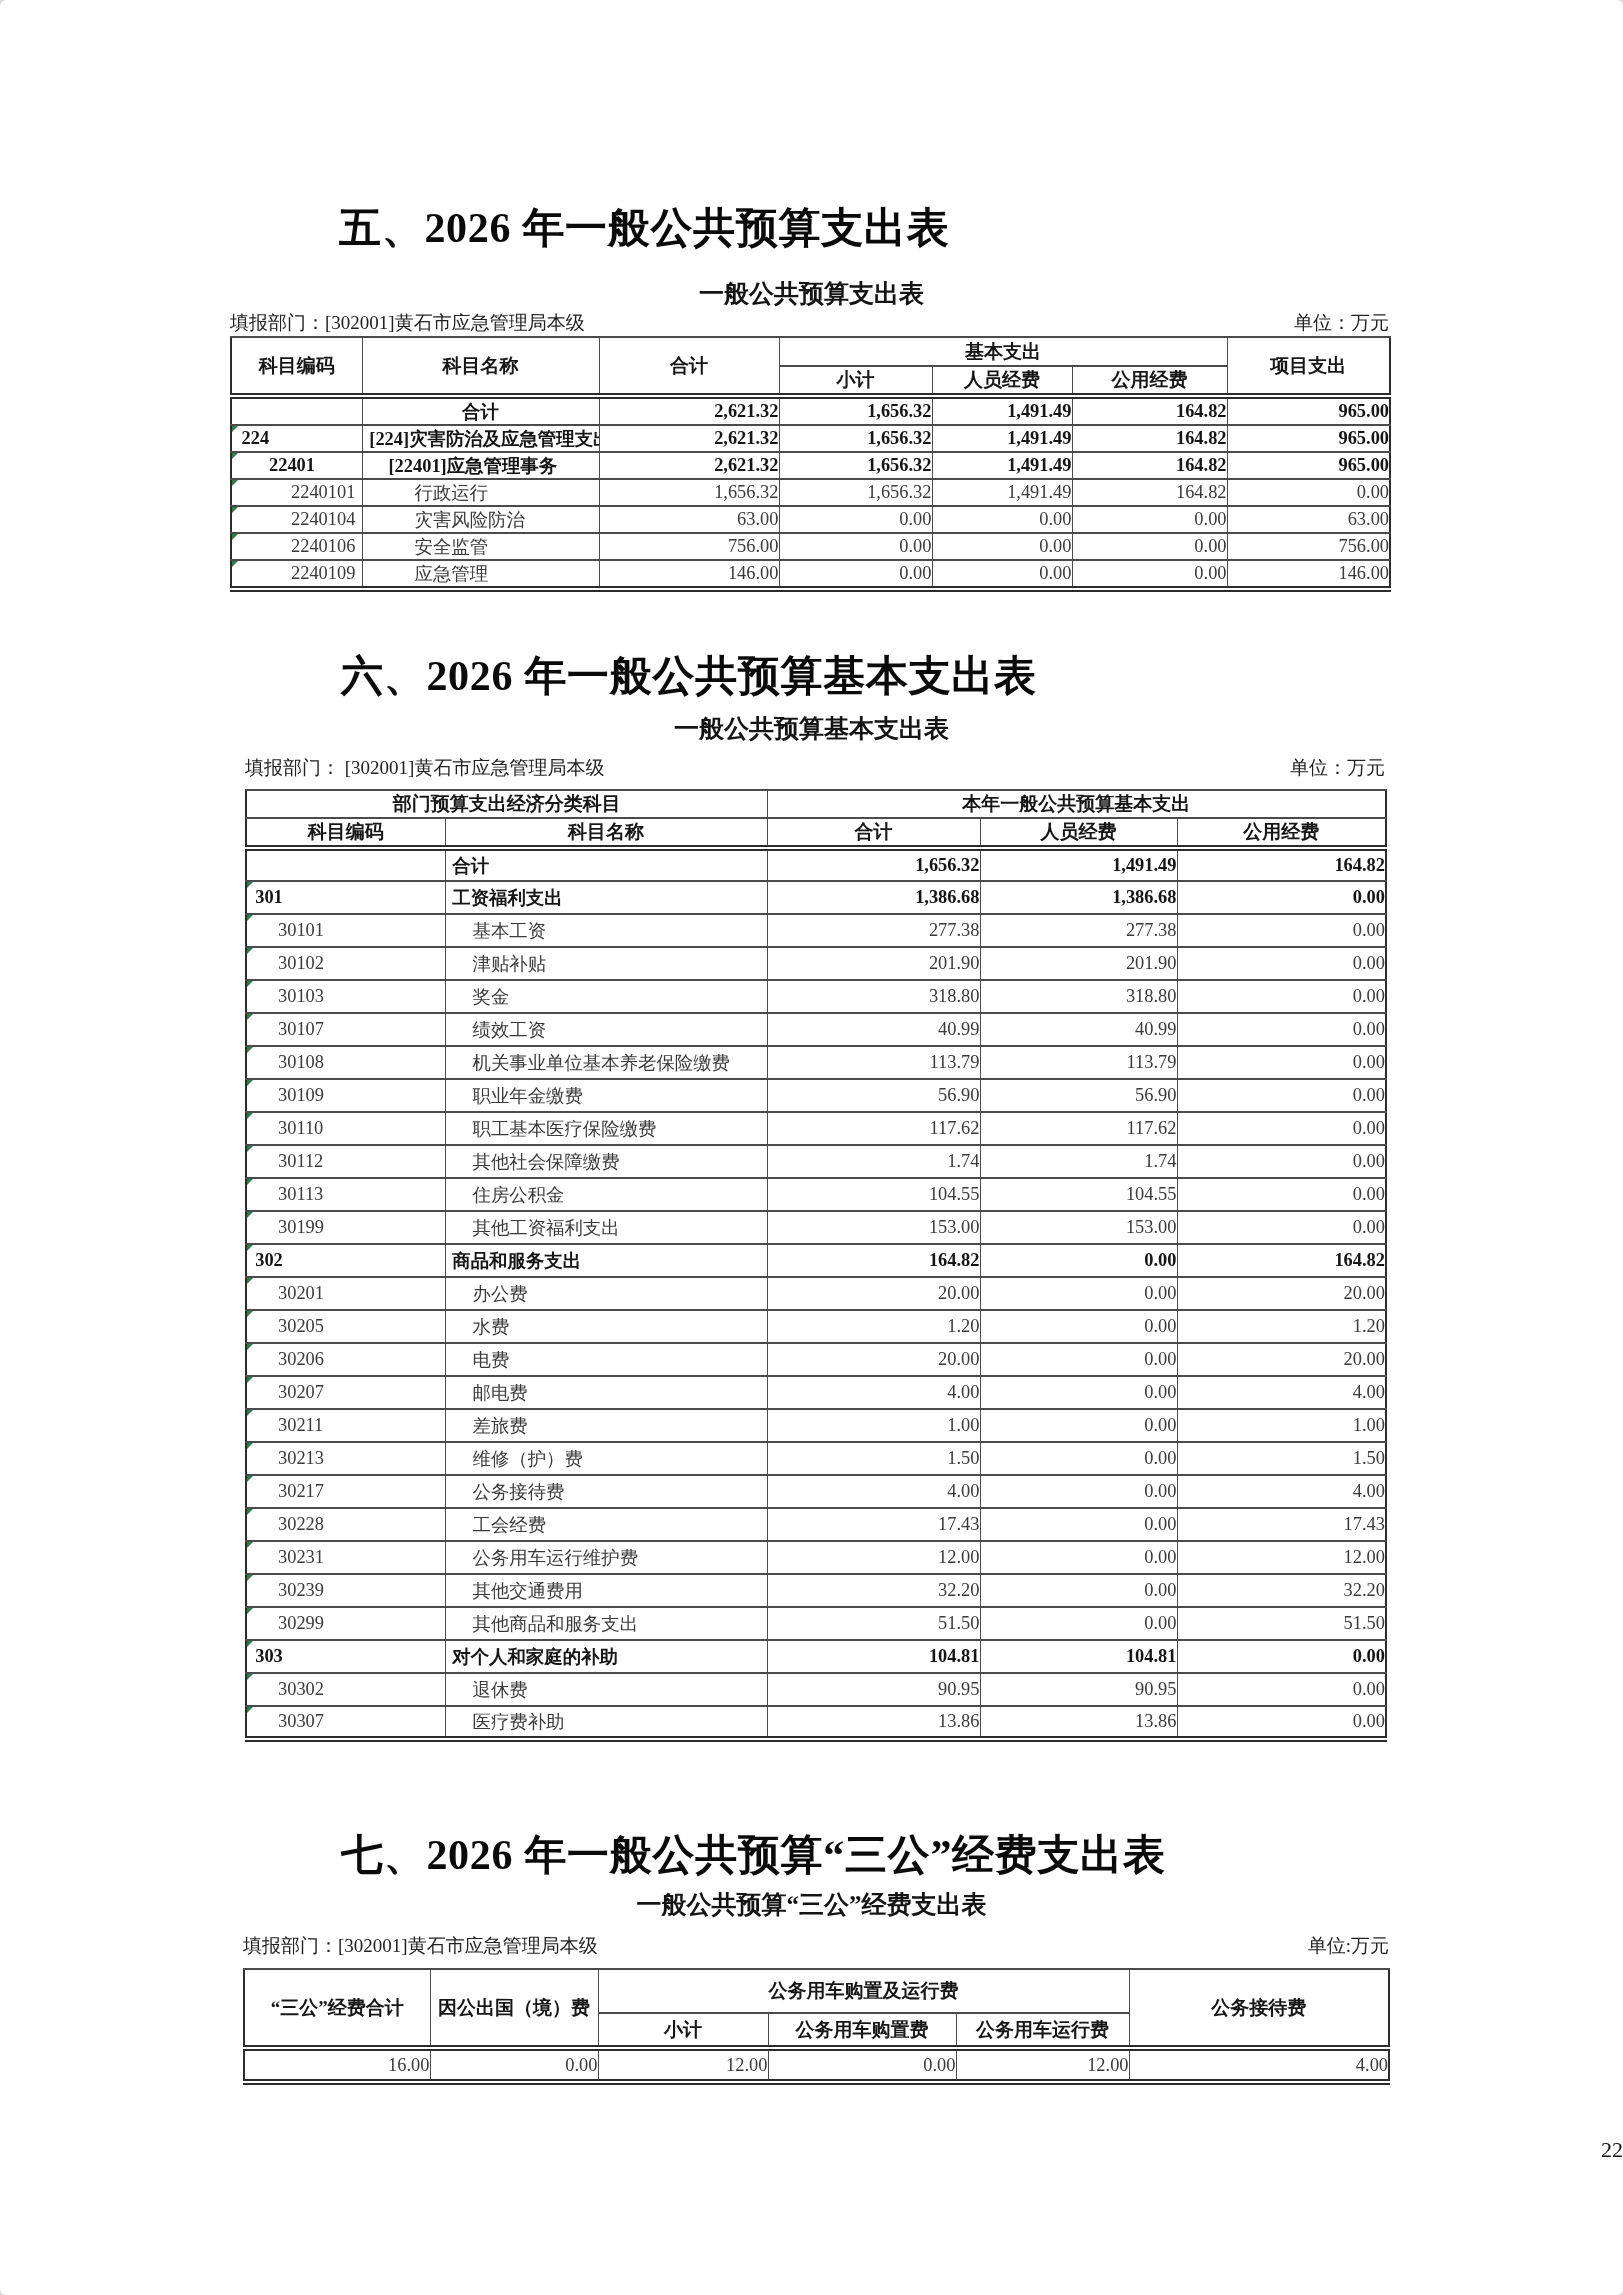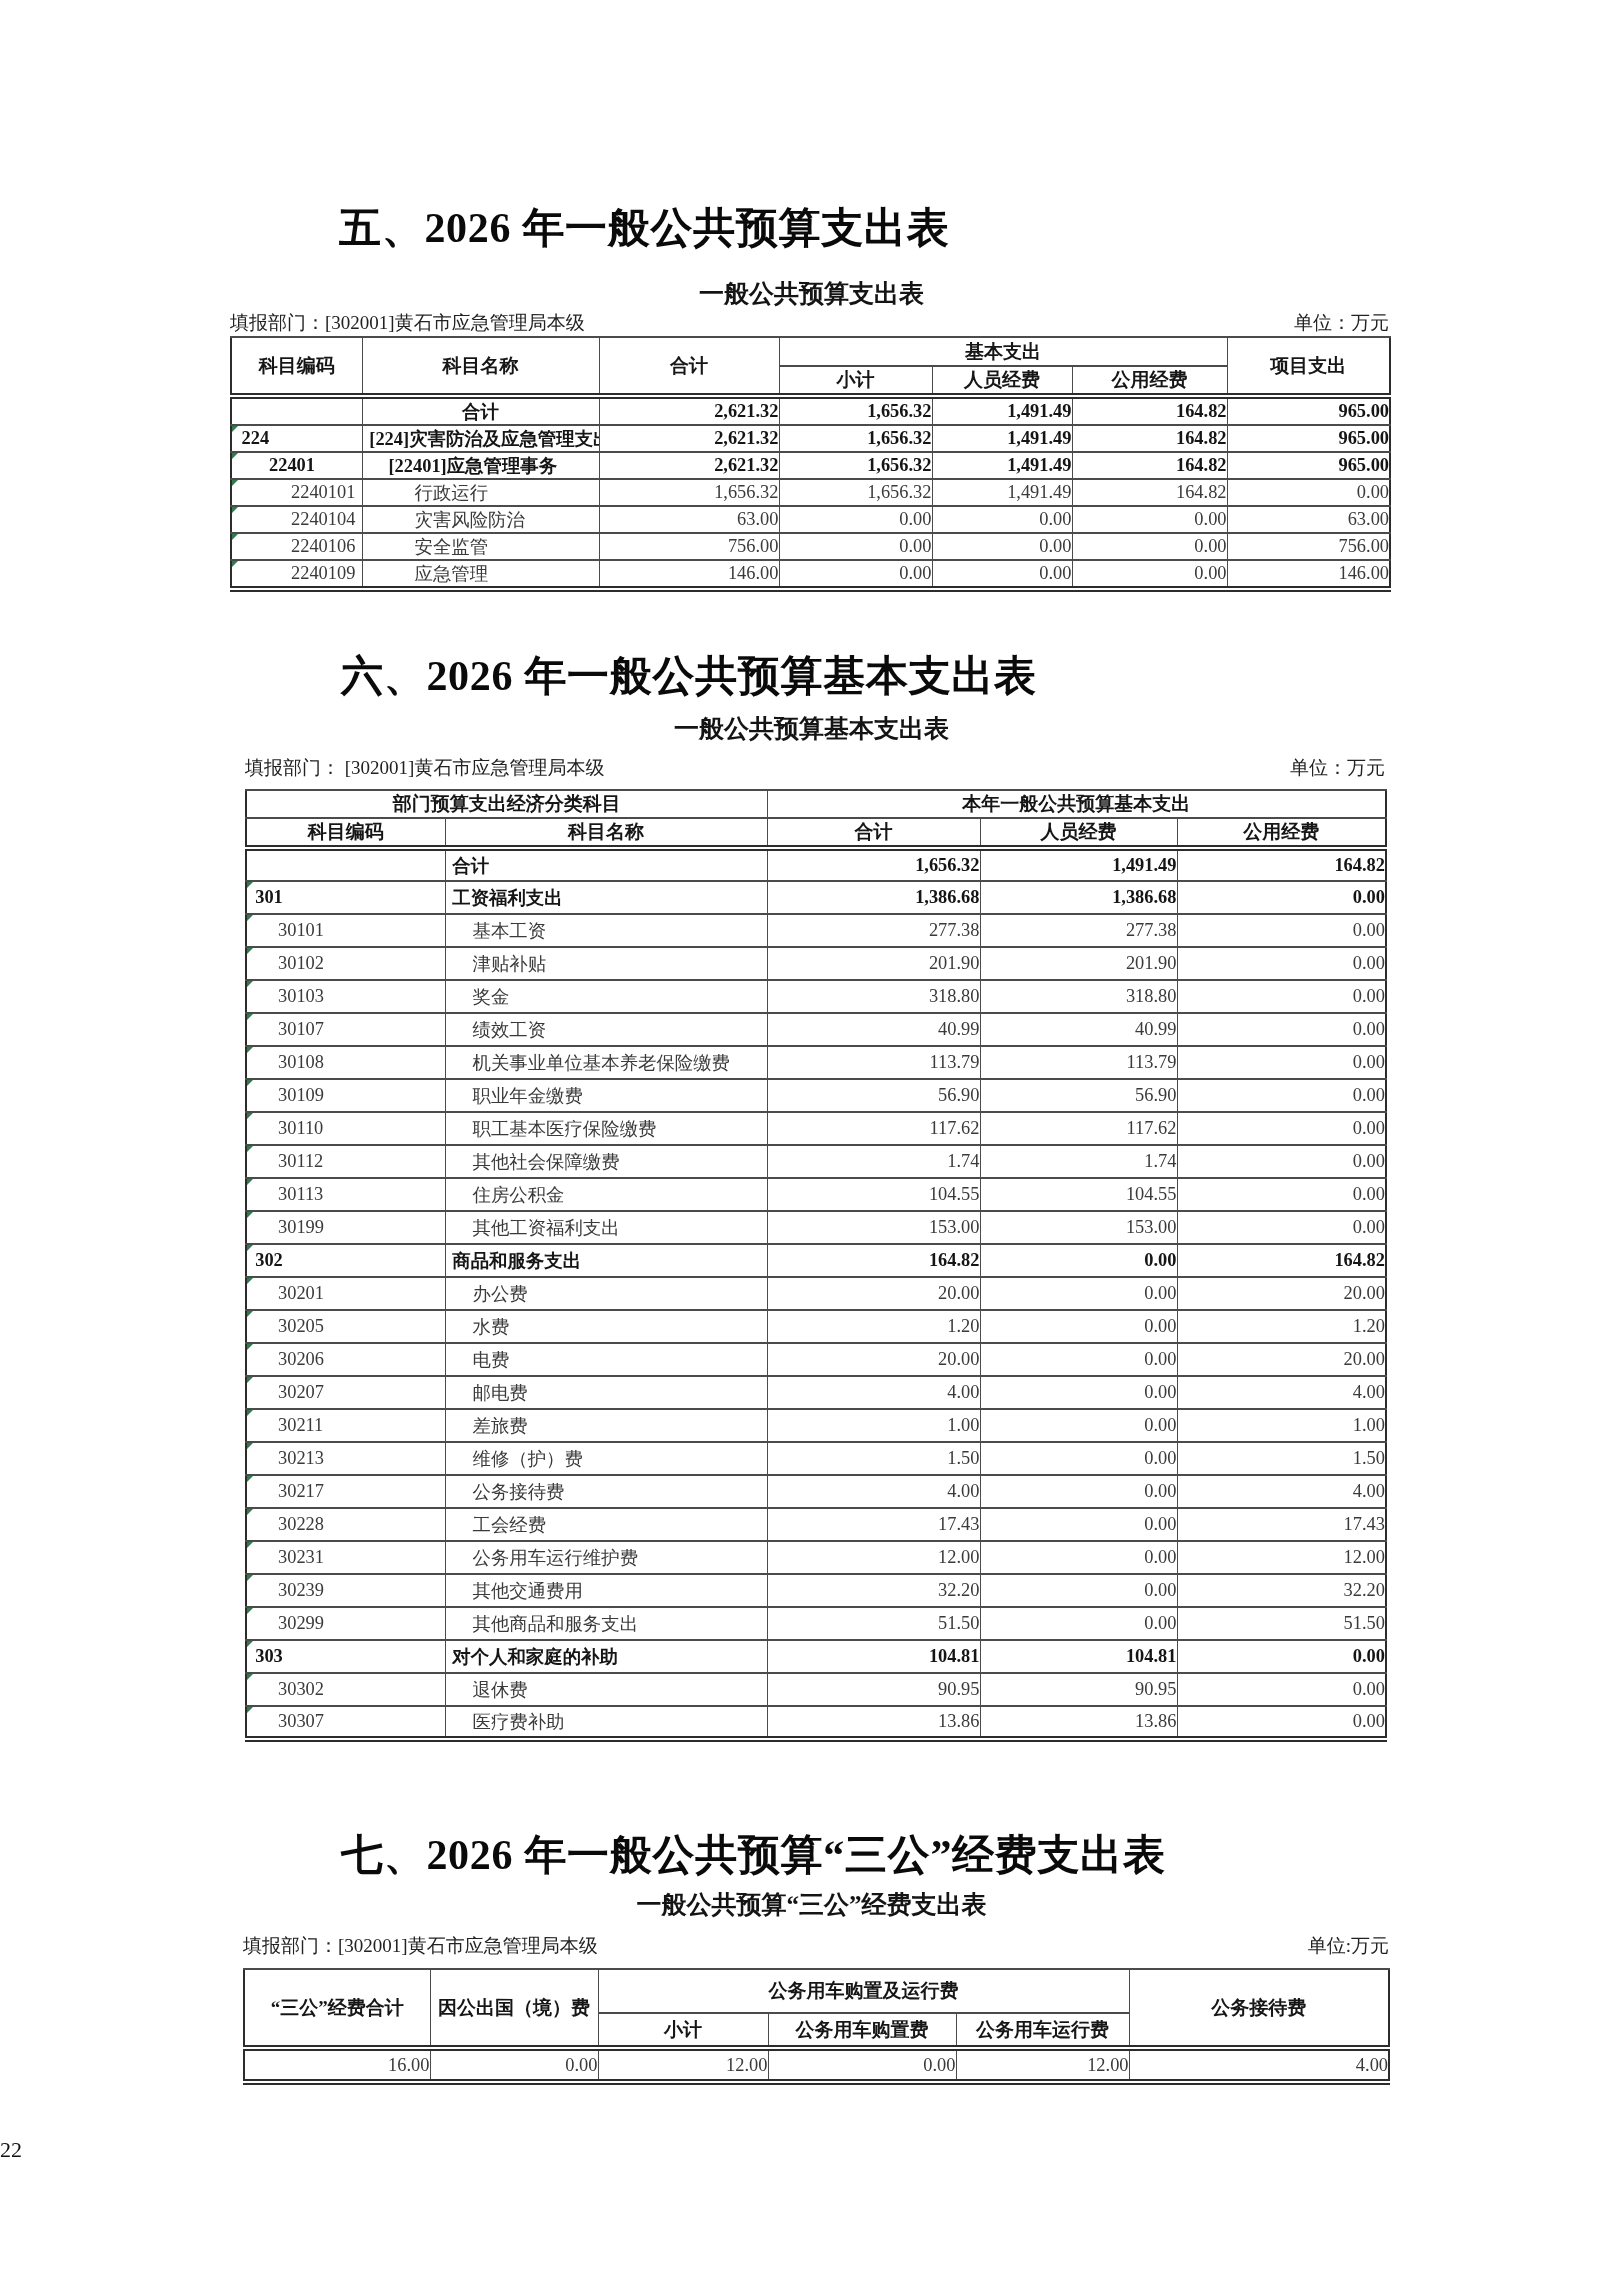--- a/index.html
+++ b/index.html
@@ -1,18 +1,18 @@
 <!DOCTYPE html>
 <html lang="zh" style="--mk: #2F7D4F;font-size:11px"><head>
 <meta charset="utf-8">
 <style>
   html,body{margin:0;padding:0;background:#d9d9d9;}
   .page{
     position:relative;width:1623px;height:2295px;background:#ffffff;
-    font-family:"Liberation Serif","DejaVu Serif",serif;color:#1c1c1c;overflow:hidden;
+    font-family:"Liberation Serif","DejaVu Serif",serif;color:#1c1c1c;overflow:hidden;border-radius:6px;
   }
   .heading{
     position:absolute;font-size:42px;font-weight:700;letter-spacing:0.7px;
     white-space:nowrap;color:#0a0a0a;
   }
   .tbl-title{
     position:absolute;left:0;width:100%;text-align:center;
     font-size:25px;font-weight:700;color:#141414;white-space:nowrap;
   }
   .meta{
@@ -55,21 +55,21 @@
   .t5{top:336px;left:230px;width:1159px}
   .h6{top:648px;left:341px}
   .title6{top:712px}
   .meta6{top:755px;left:245px;width:1140px}
   .t6{top:789px;left:245px;width:1140px}
   .h7{top:1827px;left:341px}
   .title7{top:1888px}
   .meta7{top:1933px;left:243px;width:1146px}
   .t7{top:1968px;left:243px;width:1146px}
   .page-number{
-    position:absolute;top:2137px;left:0;width:100%;text-align:left;
+    position:absolute;top:2137px;left:0;width:100%;text-align:right;
     font-size:22px;color:#111;
   }
 </style>
 </head>
 <body>
 
 <div class="page">
 
   <div class="heading h5">五、2026 年一般公共预算支出表</div>
   <div class="tbl-title title5">一般公共预算支出表</div>

